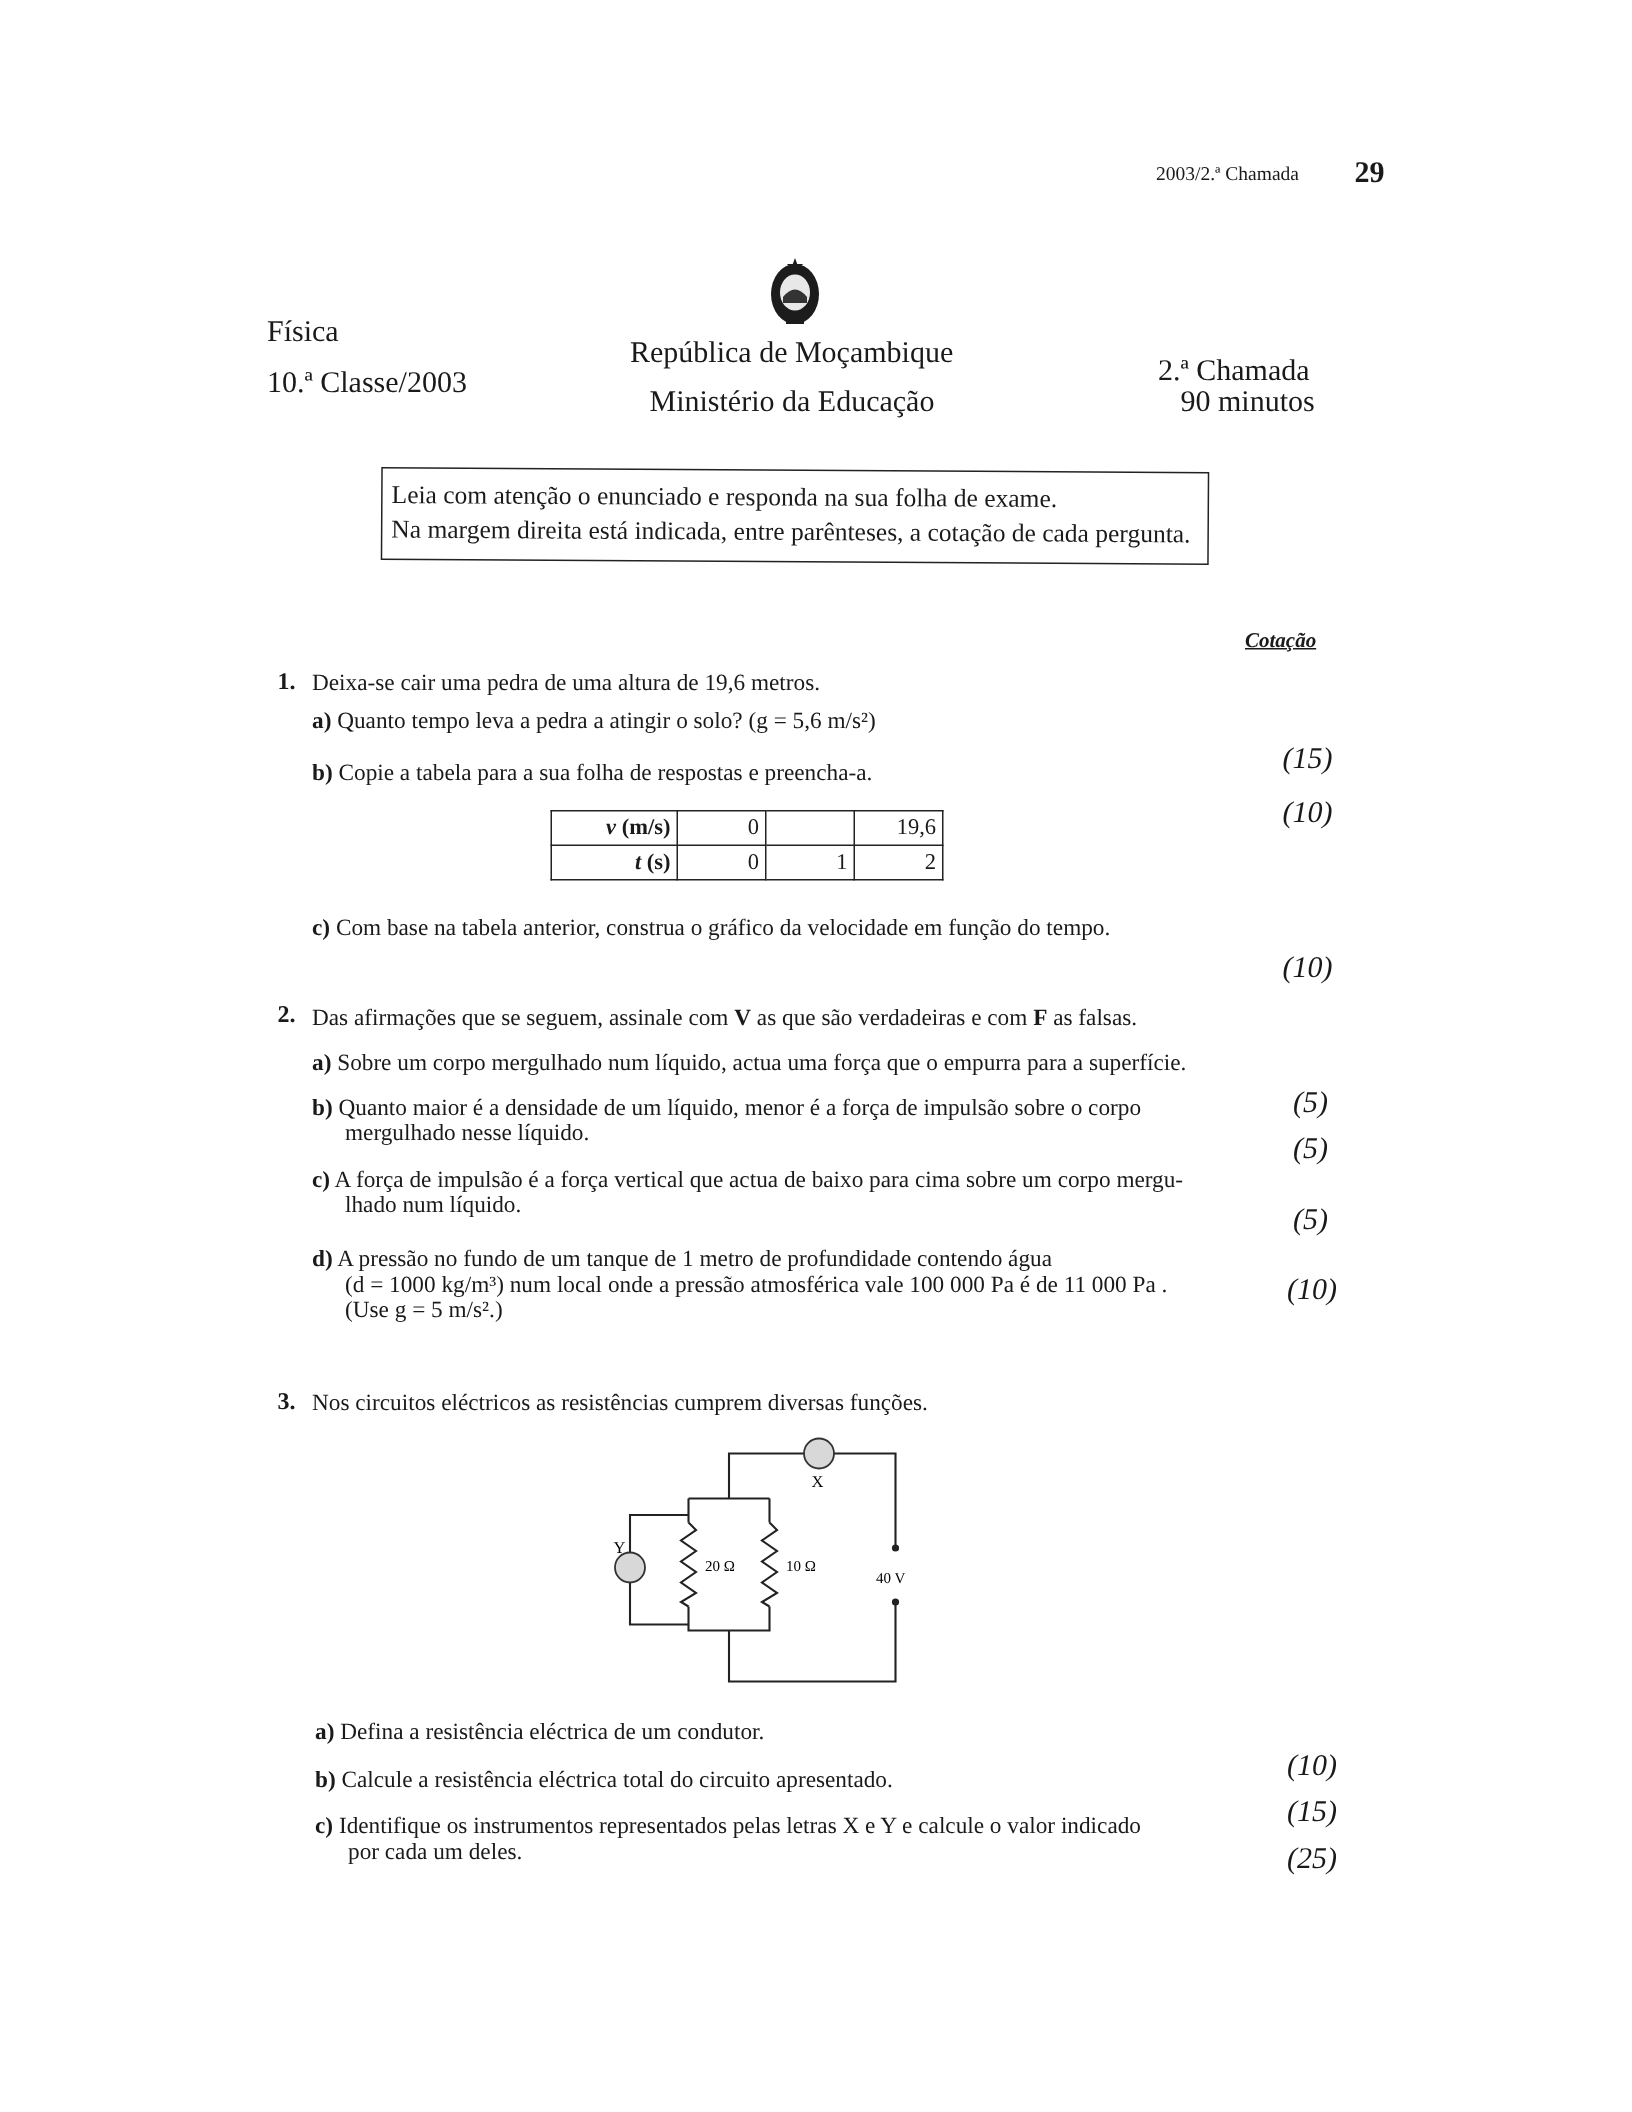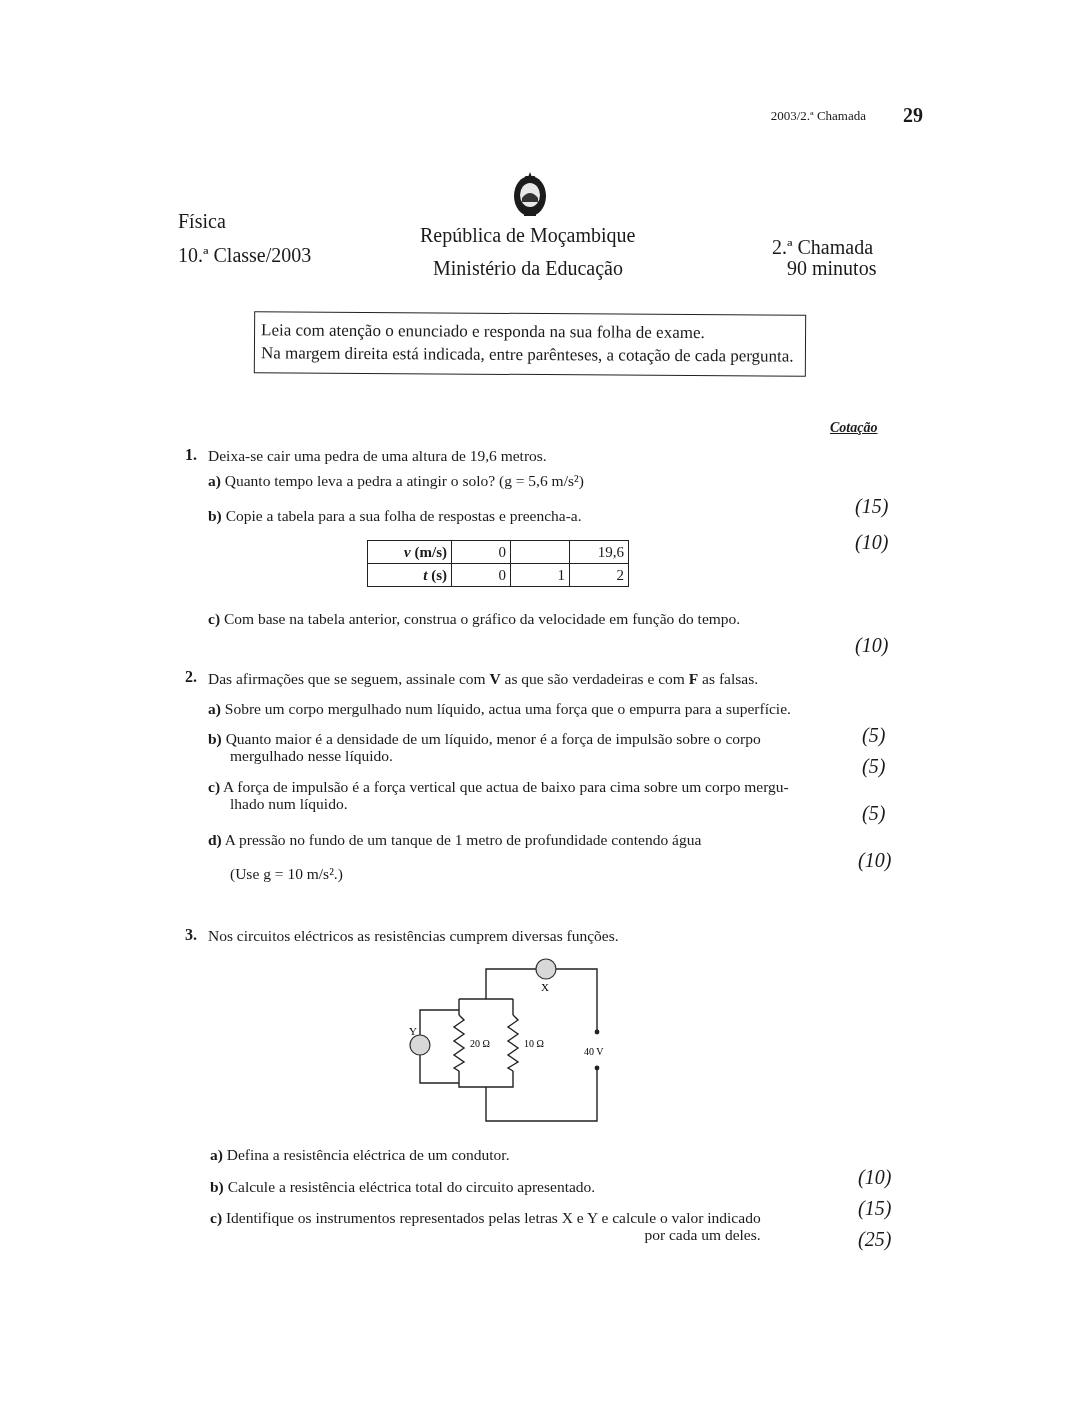--- a/index.html
+++ b/index.html
@@ -112,22 +112,22 @@
 <div class="abs sub" style="left:208px; top:778px;">
   <b>c)</b>
   <span>A força de impulsão é a força vertical que actua de baixo para cima sobre um corpo mergu-</span><br>
   <span style="padding-left:22px">lhado num líquido.</span>
 </div>
 <div class="abs score" style="left:862px; top:786px;">(5)</div>
 
 <div class="abs sub" style="left:208px; top:831px;">
   <b>d)</b>
   <span>A pressão no fundo de um tanque de  1 metro  de profundidade contendo água</span><br>
-  <br>
-  <span style="padding-left:22px">(Use  g = 10 m/s².)</span>
+  <span style="padding-left:22px">(d = 1000 kg/m³) num local onde a pressão atmosférica vale  100 000 Pa é de  11 000 Pa .</span><br>
+  <span style="padding-left:22px">(Use  g = 5 m/s².)</span>
 </div>
 <div class="abs score" style="left:858px; top:833px;">(10)</div>
 
 <div class="abs qnum" style="left:185px; top:926px;">3.</div>
 <div class="abs qtext" style="left:208px; top:927px;">Nos circuitos eléctricos as resistências cumprem diversas funções.</div>
 
 <svg class="circuit" width="240" height="180" viewBox="0 0 240 180">
   <g stroke="#222" stroke-width="1.4" fill="none">
 
     <polyline points="86,44 86,14 136,14"></polyline>
@@ -163,18 +163,18 @@
   <span>Defina a resistência eléctrica de um condutor.</span>
 </div>
 <div class="abs score" style="left:858px; top:1150px;">(10)</div>
 
 <div class="abs sub" style="left:210px; top:1178px;">
   <b>b)</b>
   <span>Calcule a resistência eléctrica total do circuito apresentado.</span>
 </div>
 <div class="abs score" style="left:858px; top:1181px;">(15)</div>
 
-<div class="abs sub" style="left:210px; top:1209px;text-align:right;">
+<div class="abs sub" style="left:210px; top:1209px;">
   <b>c)</b>
   <span>Identifique os instrumentos representados pelas letras  X  e  Y  e calcule o valor indicado</span><br>
   <span style="padding-left:22px">por cada um deles.</span>
 </div>
 <div class="abs score" style="left:858px; top:1212px;">(25)</div>
 
 </body></html>

